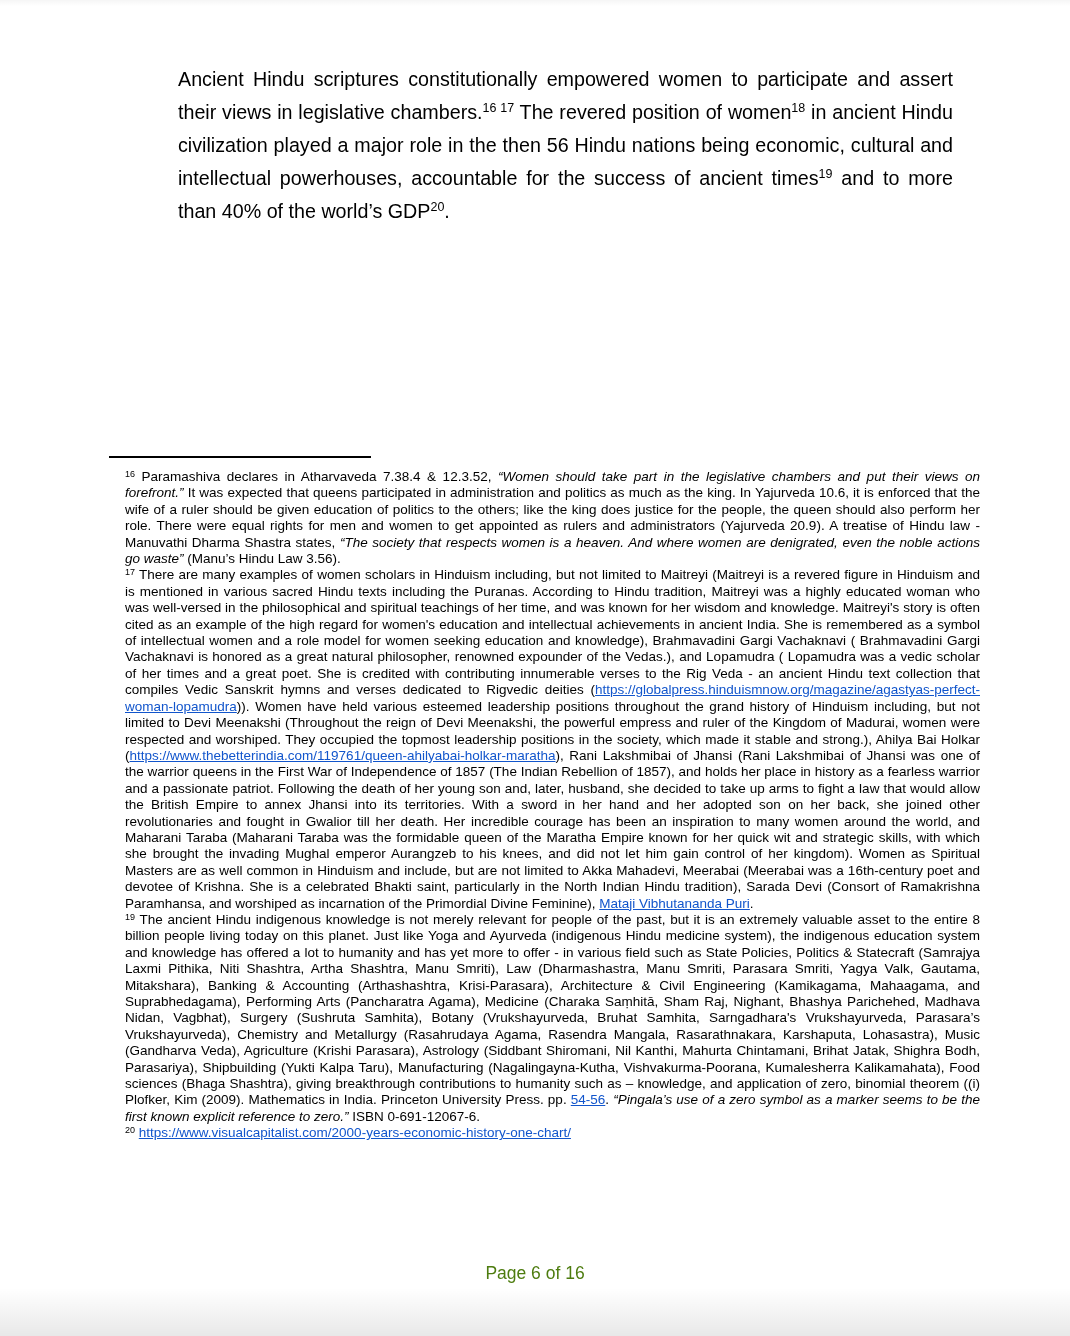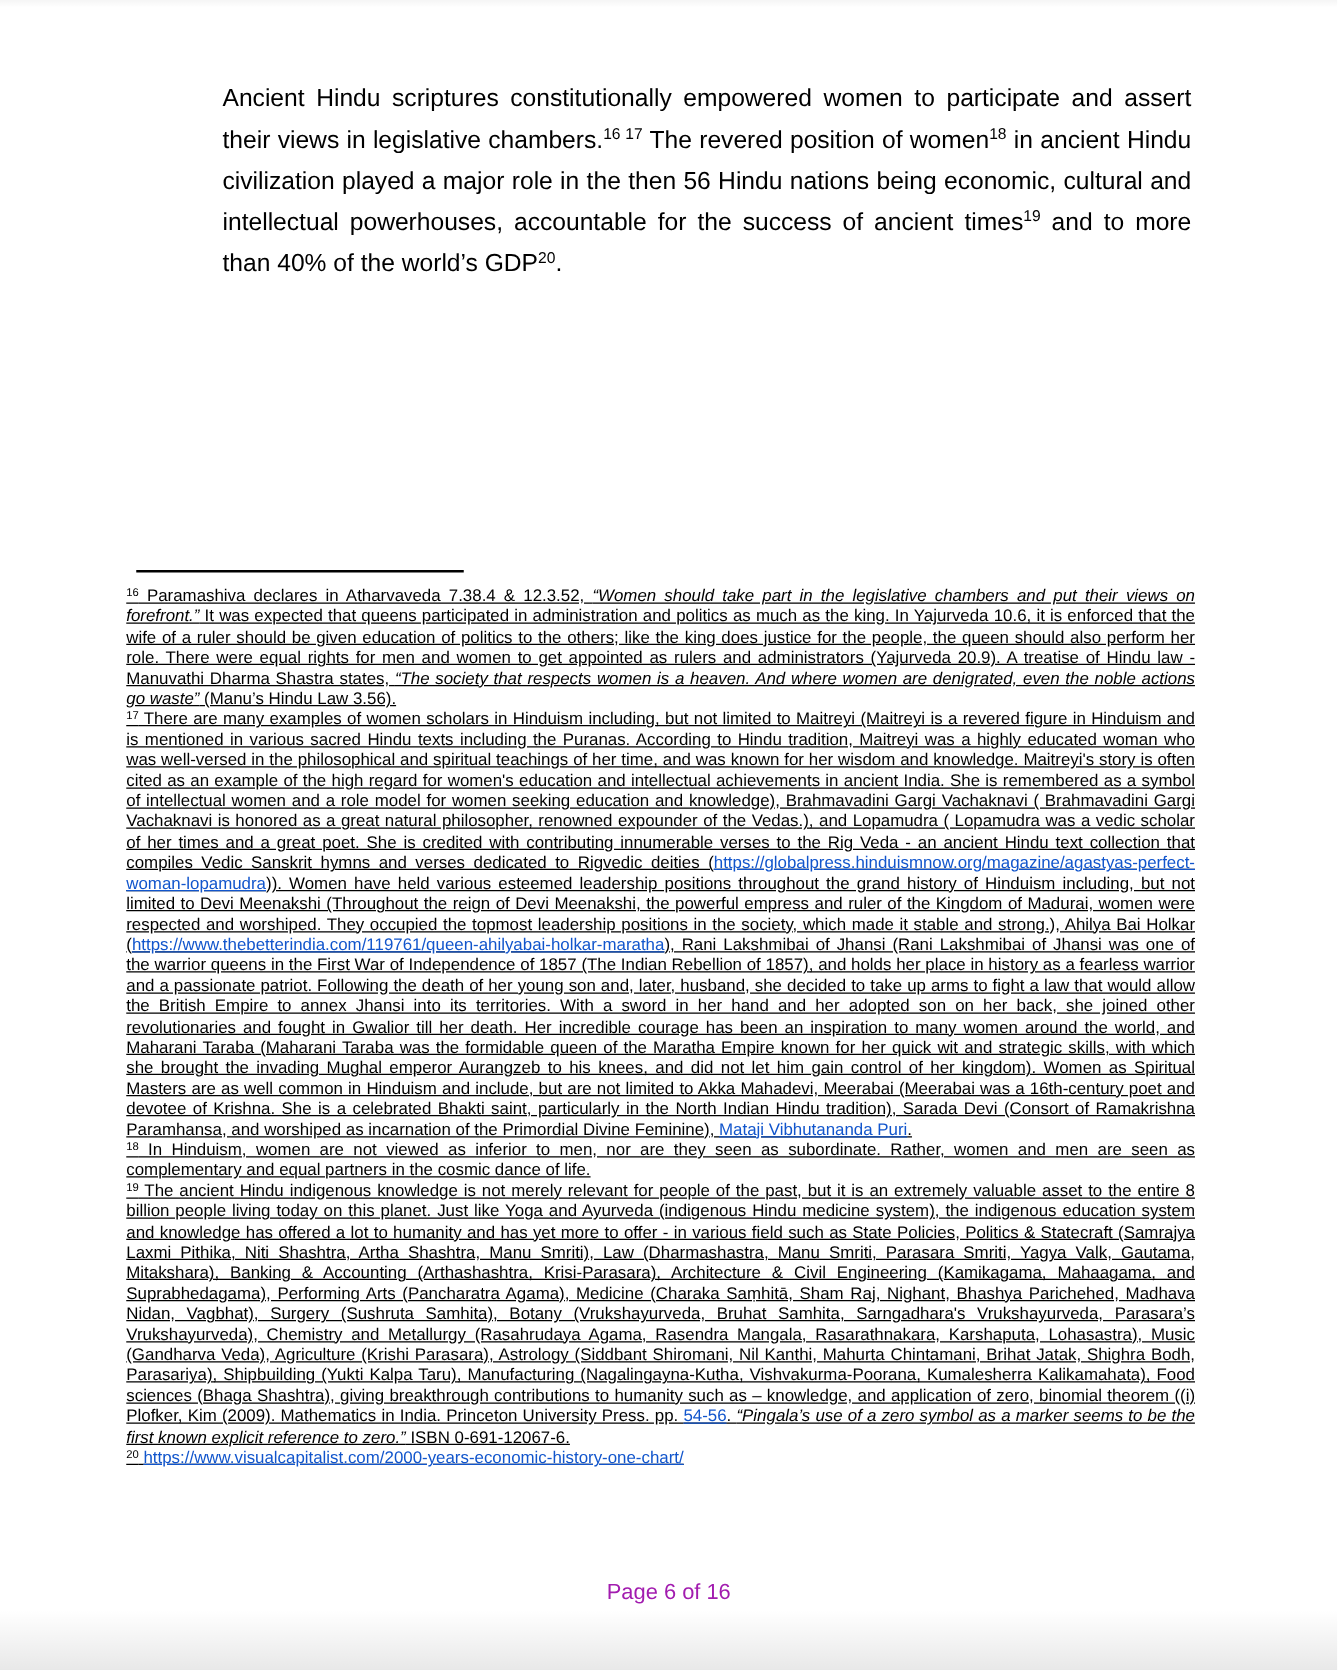--- a/index.html
+++ b/index.html
@@ -35,28 +35,27 @@
   .fn-sep {
     position: absolute;
     left: 109px;
     top: 456px;
     width: 262px;
     height: 2px;
     background: #000000;
   }
   .footnotes {
     position: absolute;
-    left: 101px;
+    left: 125px;
     top: 469px;
     width: 855px;
     font-size: 13.5px;
     line-height: 16.4px;
     text-align: justify;
     color: #000000;
-    text-decoration: underline;
   }
   .footnote { margin: 0; }
   .footnotes sup {
     font-size: 9px;
     line-height: 0;
     vertical-align: baseline;
     position: relative;
     top: -4px;
   }
   a.lnk {
@@ -66,21 +65,21 @@
   }
   em { font-style: italic; }
   .footer {
     position: absolute;
     left: 0;
     top: 1262px;
     width: 100%;
     text-align: center;
     font-size: 17.5px;
     line-height: 22px;
-    color: #a21caf;
+    color: #4d7c0f;
   }
   .top-shade {
     position: absolute;
     left: 0; top: 0;
     width: 100%; height: 6px;
     background: linear-gradient(to bottom, rgba(0,0,0,0.04), rgba(0,0,0,0));
     pointer-events: none;
   }
   .bottom-shade {
     position: absolute;
@@ -98,21 +97,20 @@
 
   <div class="body-text">
     <p class="para"><span>Ancient Hindu scriptures constitutionally empowered women to participate and assert their views in legislative chambers.</span><sup>16</sup><sup> </sup><sup>17</sup><span> The revered position of women</span><sup>18</sup><span> in ancient Hindu civilization played a major role in the then 56 Hindu nations being economic, cultural and intellectual powerhouses, accountable for the success of ancient times</span><sup>19</sup><span> and to more than 40% of the world’s GDP</span><sup>20</sup><span>.</span></p>
   </div>
 
   <div class="fn-sep"></div>
 
   <div class="footnotes">
     <div class="footnote"><sup>16</sup><span> Paramashiva declares in Atharvaveda 7.38.4 &amp; 12.3.52, </span><em>“Women should take part in the legislative chambers and put their views on forefront.”</em><span> It was expected that queens participated in administration and politics as much as the king. In Yajurveda 10.6, it is enforced that the wife of a ruler should be given education of politics to the others; like the king does justice for the people, the queen should also perform her role. There were equal rights for men and women to get appointed as rulers and administrators (Yajurveda 20.9). A treatise of Hindu law - Manuvathi Dharma Shastra states, </span><em>“The society that respects women is a heaven. And where women are denigrated, even the noble actions go waste”</em><span> (Manu’s Hindu Law 3.56).</span></div>
     <div class="footnote"><sup>17</sup><span> There are many examples of women scholars in Hinduism including, but not limited to Maitreyi (Maitreyi is a revered figure in Hinduism and is mentioned in various sacred Hindu texts including the Puranas. According to Hindu tradition, Maitreyi was a highly educated woman who was well-versed in the philosophical and spiritual teachings of her time, and was known for her wisdom and knowledge. Maitreyi's story is often cited as an example of the high regard for women's education and intellectual achievements in ancient India. She is remembered as a symbol of intellectual women and a role model for women seeking education and knowledge), Brahmavadini Gargi Vachaknavi ( Brahmavadini Gargi Vachaknavi is honored as a great natural philosopher, renowned expounder of the Vedas.), and Lopamudra ( Lopamudra was a vedic scholar of her times and a great poet. She is credited with contributing innumerable verses to the Rig Veda - an ancient Hindu text collection that compiles Vedic Sanskrit hymns and verses dedicated to Rigvedic deities (</span><a href="#" class="lnk">https://globalpress.hinduismnow.org/magazine/agastyas-perfect-woman-lopamudra</a><span>)). Women have held various esteemed leadership positions throughout the grand history of Hinduism including, but not limited to Devi Meenakshi (Throughout the reign of Devi Meenakshi, the powerful empress and ruler of the Kingdom of Madurai, women were respected and worshiped. They occupied the topmost leadership positions in the society, which made it stable and strong.), Ahilya Bai Holkar (</span><a href="#" class="lnk">https://www.thebetterindia.com/119761/queen-ahilyabai-holkar-maratha</a><span>), Rani Lakshmibai of Jhansi (Rani Lakshmibai of Jhansi was one of the warrior queens in the First War of Independence of 1857 (The Indian Rebellion of 1857), and holds her place in history as a fearless warrior and a passionate patriot. Following the death of her young son and, later, husband, she decided to take up arms to fight a law that would allow the British Empire to annex Jhansi into its territories. With a sword in her hand and her adopted son on her back, she joined other revolutionaries and fought in Gwalior till her death. Her incredible courage has been an inspiration to many women around the world, and Maharani Taraba (Maharani Taraba was the formidable queen of the Maratha Empire known for her quick wit and strategic skills, with which she brought the invading Mughal emperor Aurangzeb to his knees, and did not let him gain control of her kingdom). Women as Spiritual Masters are as well common in Hinduism and include, but are not limited to Akka Mahadevi, Meerabai (Meerabai was a 16th-century poet and devotee of Krishna. She is a celebrated Bhakti saint, particularly in the North Indian Hindu tradition), Sarada Devi (Consort of Ramakrishna Paramhansa, and worshiped as incarnation of the Primordial Divine Feminine), </span><a href="#" class="lnk">Mataji Vibhutananda Puri</a><span>.</span></div>
-    <div class="footnote"><sup>18</sup><span> In Hinduism, women are not viewed as inferior to men, nor are they seen as subordinate. Rather, women and men are seen as complementary and equal partners in the cosmic dance of life.</span></div>
     <div class="footnote"><sup>19</sup><span> The ancient Hindu indigenous knowledge is not merely relevant for people of the past, but it is an extremely valuable asset to the entire 8 billion people living today on this planet. Just like Yoga and Ayurveda (indigenous Hindu medicine system), the indigenous education system and knowledge has offered a lot to humanity and has yet more to offer - in various field such as State Policies, Politics &amp; Statecraft (Samrajya Laxmi Pithika, Niti Shashtra, Artha Shashtra, Manu Smriti), Law (Dharmashastra, Manu Smriti, Parasara Smriti, Yagya Valk, Gautama, Mitakshara), Banking &amp; Accounting (Arthashashtra, Krisi-Parasara), Architecture &amp; Civil Engineering (Kamikagama, Mahaagama, and Suprabhedagama), Performing Arts (Pancharatra Agama), Medicine (Charaka Saṃhitā, Sham Raj, Nighant, Bhashya Parichehed, Madhava Nidan, Vagbhat), Surgery (Sushruta Samhita), Botany (Vrukshayurveda, Bruhat Samhita, Sarngadhara's Vrukshayurveda, Parasara’s Vrukshayurveda), Chemistry and Metallurgy (Rasahrudaya Agama, Rasendra Mangala, Rasarathnakara, Karshaputa, Lohasastra), Music (Gandharva Veda), Agriculture (Krishi Parasara), Astrology (Siddbant Shiromani, Nil Kanthi, Mahurta Chintamani, Brihat Jatak, Shighra Bodh, Parasariya), Shipbuilding (Yukti Kalpa Taru), Manufacturing (Nagalingayna-Kutha, Vishvakurma-Poorana, Kumalesherra Kalikamahata), Food sciences (Bhaga Shashtra), giving breakthrough contributions to humanity such as – knowledge, and application of zero, binomial theorem ((i) Plofker, Kim (2009). Mathematics in India. Princeton University Press. pp. </span><a href="#" class="lnk">54-56</a><span>. </span><em>“Pingala’s use of a zero symbol as a marker seems to be the first known explicit reference to zero.”</em><span> ISBN 0-691-12067-6.</span></div>
     <div class="footnote"><sup>20</sup><span> </span><a href="#" class="lnk">https://www.visualcapitalist.com/2000-years-economic-history-one-chart/</a></div>
   </div>
 
   <div class="footer">Page 6 of 16</div>
 
   <div class="bottom-shade"></div>
 </div>
 
 </body></html>

